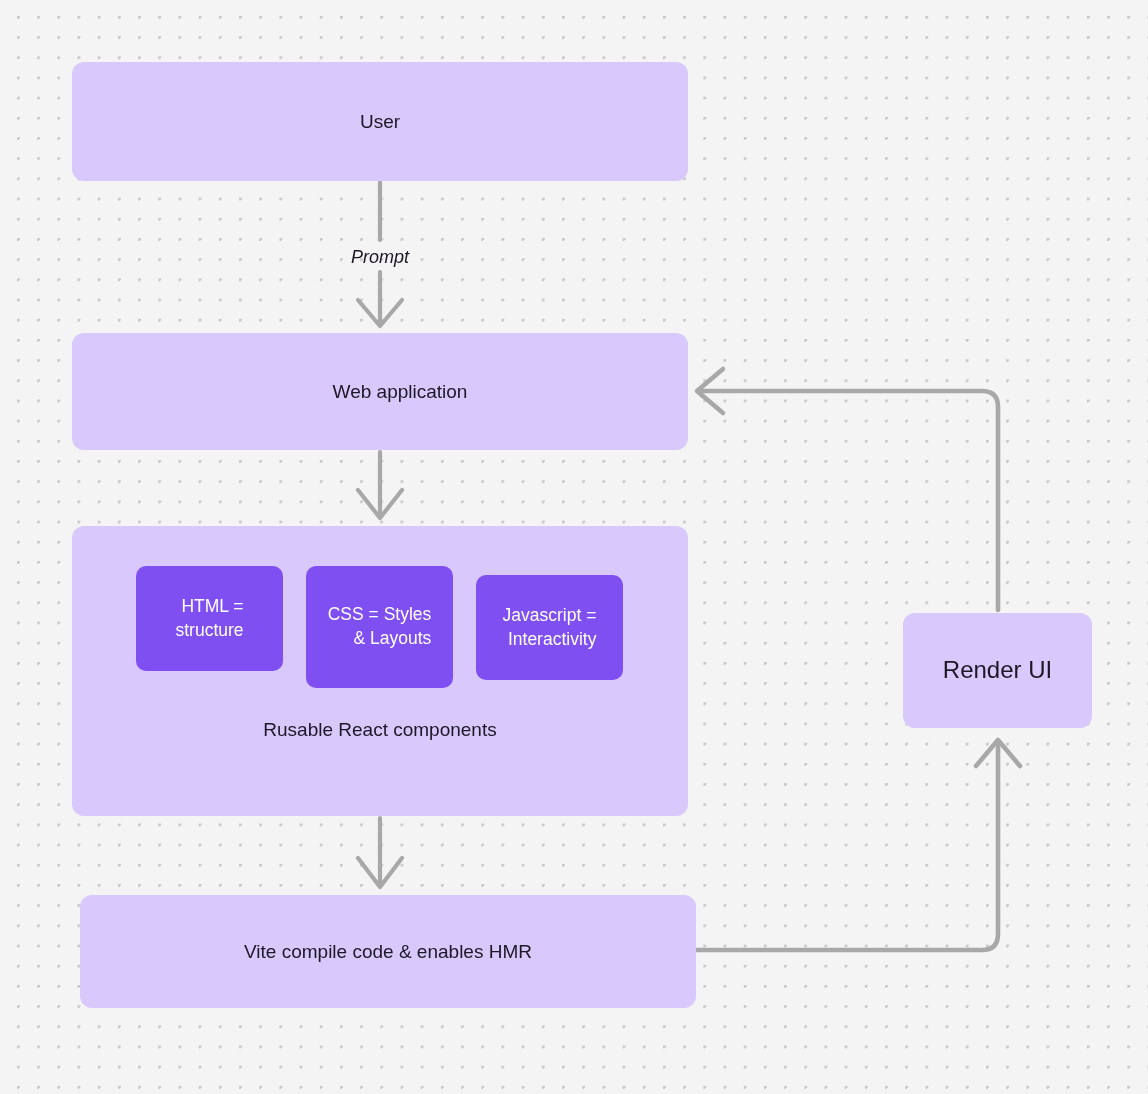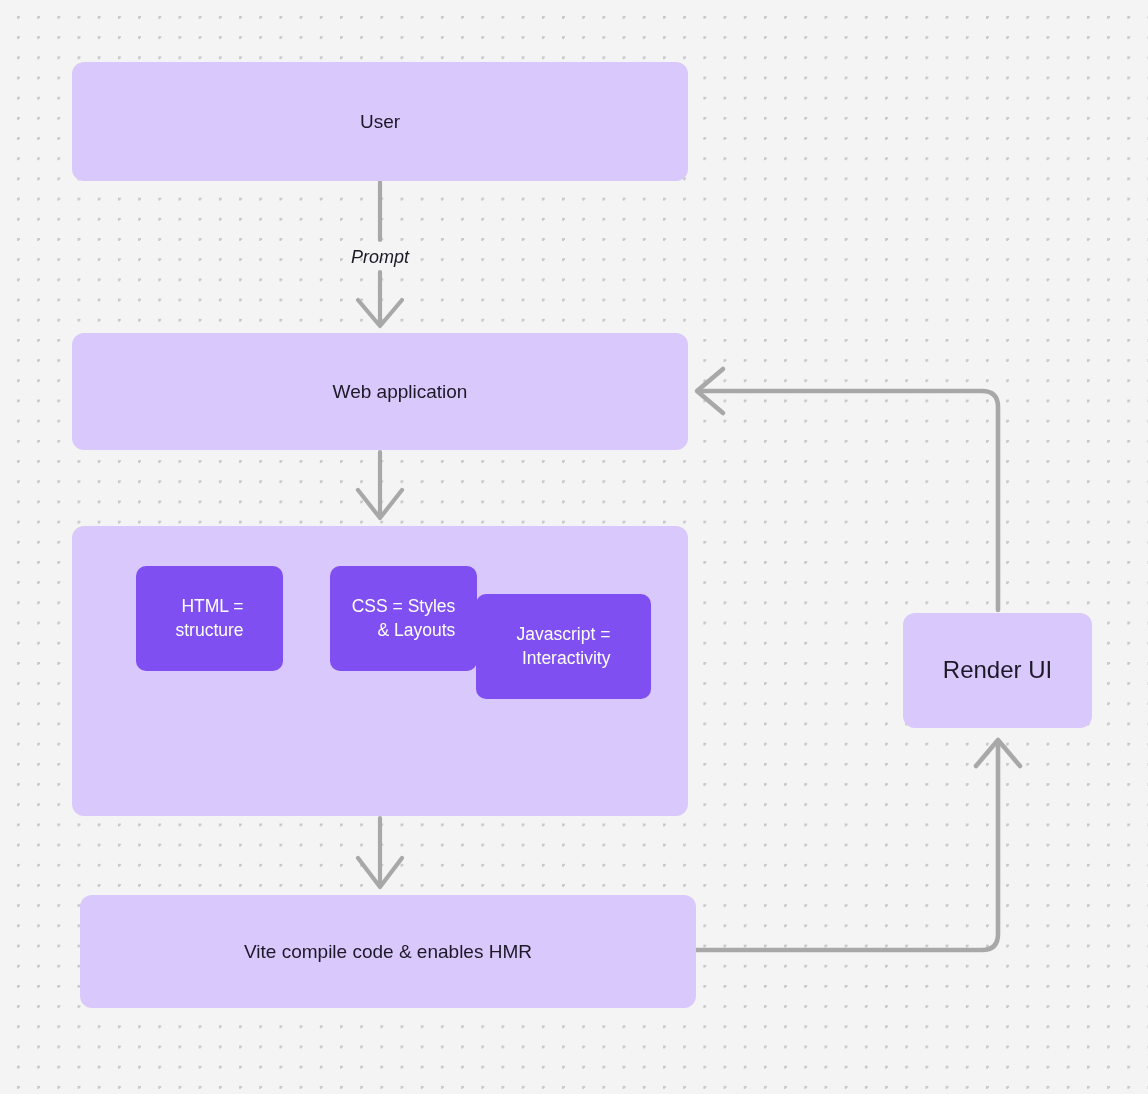--- a/index.html
+++ b/index.html
@@ -94,28 +94,27 @@
     left: 136px;
     top: 566px;
     width: 147px;
     height: 105px;
   }
 
   #node-css {
     left: 306px;
     top: 566px;
     width: 147px;
-    height: 105px;
-    margin-left: 24px;
+    height: 122px;
   }
 
   #node-js {
     left: 476px;
-    top: 594px;
-    width: 175px;
+    top: 575px;
+    width: 147px;
     height: 105px;
   }
 
   #label-reusable {
     left: 72px;
     top: 714px;
     width: 616px;
     height: 32px;
     font-size: 19px;
     color: #1d1827;
@@ -217,20 +216,21 @@
     </span>
   </div>
 
   <div class="node node-inner" id="node-js">
     <span>
       <span>Javascript =</span><br>
       <span>Interactivity</span>
     </span>
   </div>
 
+  <div class="node" id="label-reusable">Rusable React components</div>
 
   <div class="node node-outer" id="node-vite">
     <span>Vite compile code &amp; enables HMR</span>
   </div>
 
   <div class="node node-outer" id="node-render">
     <span>Render UI</span>
   </div>
 
 </div>

